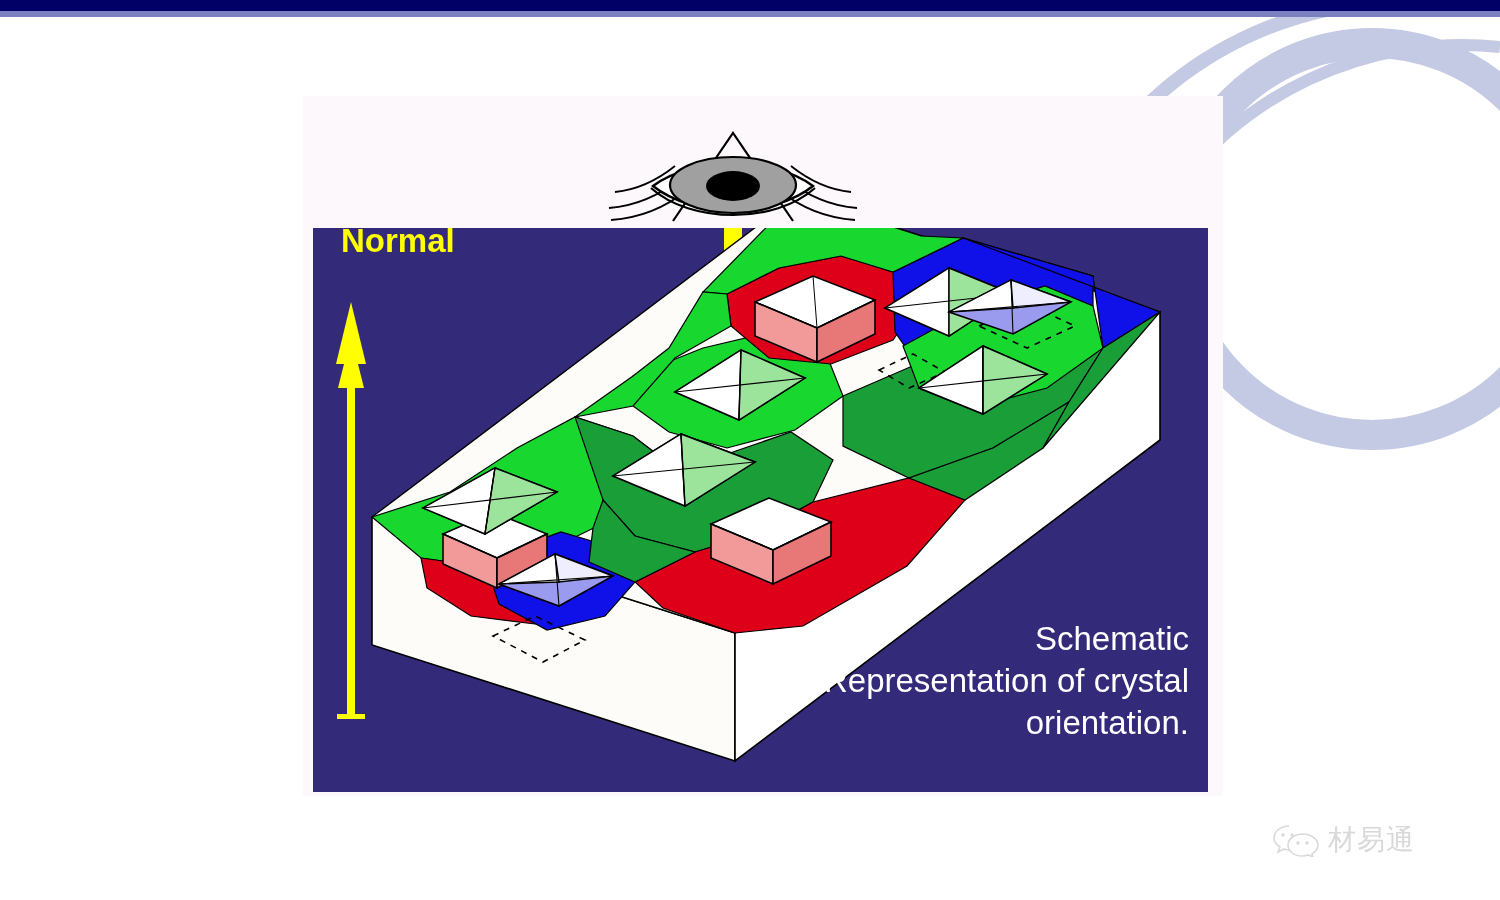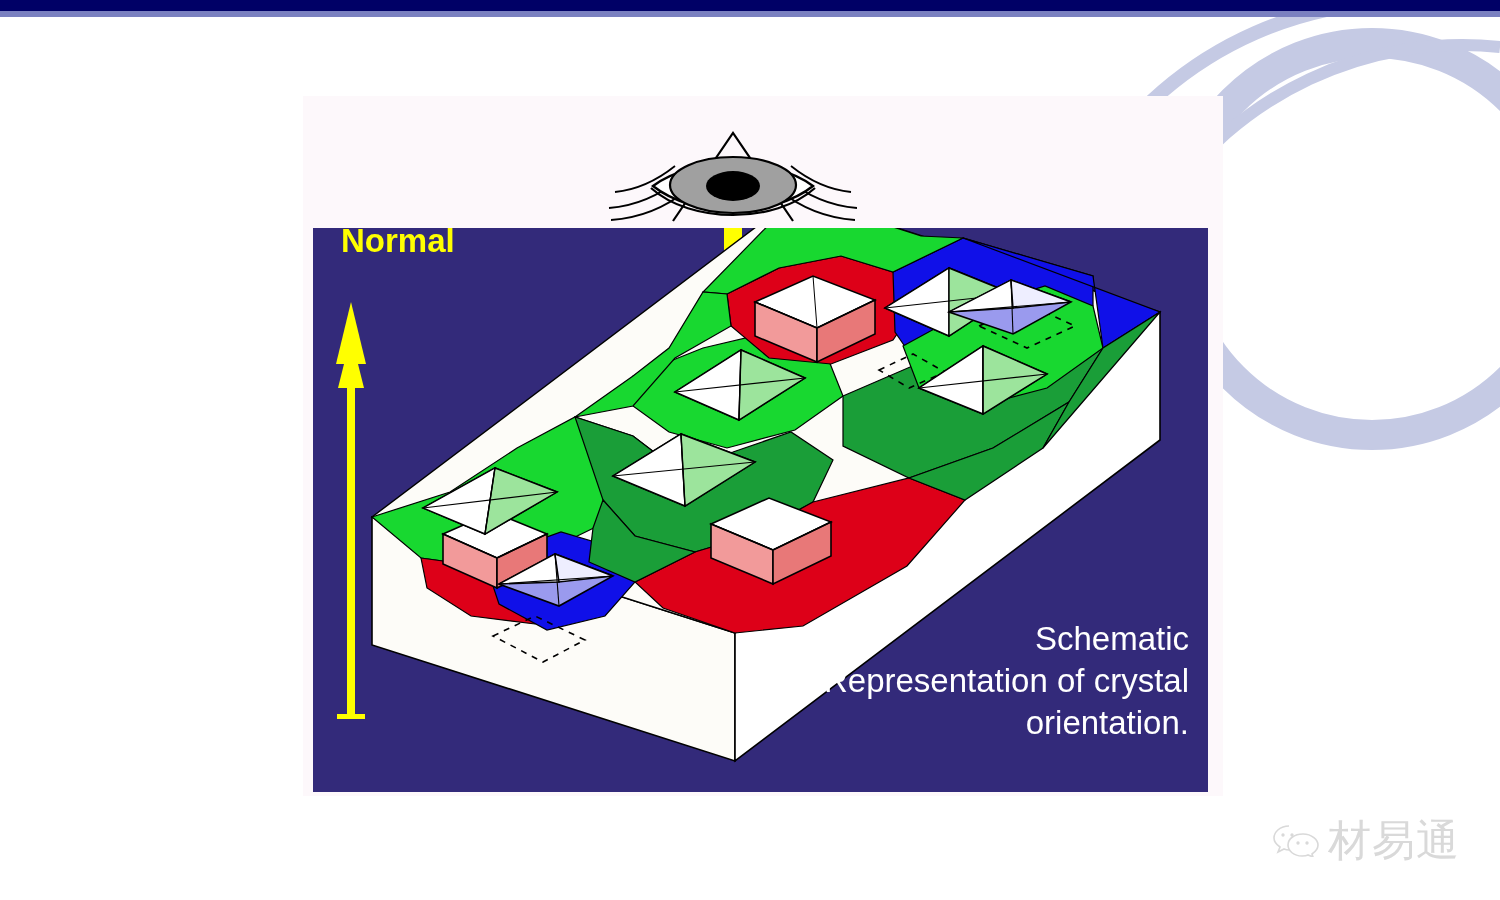--- a/index.html
+++ b/index.html
@@ -53,21 +53,21 @@
   #watermark {
     position: absolute;
     left: 1272px; top: 812px;
     width: 200px; height: 56px;
     display: flex;
     align-items: center;
     gap: 8px;
   }
   #watermark .wm-label {
     font-family: "DejaVu Sans", sans-serif;
-    font-size: 43px;
+    font-size: 28px;
     color: #d9d9d9;
     letter-spacing: 1px;
     line-height: 1;
     white-space: nowrap;
   }
 </style>
 </head>
 <body>
 
 <div id="slide">

